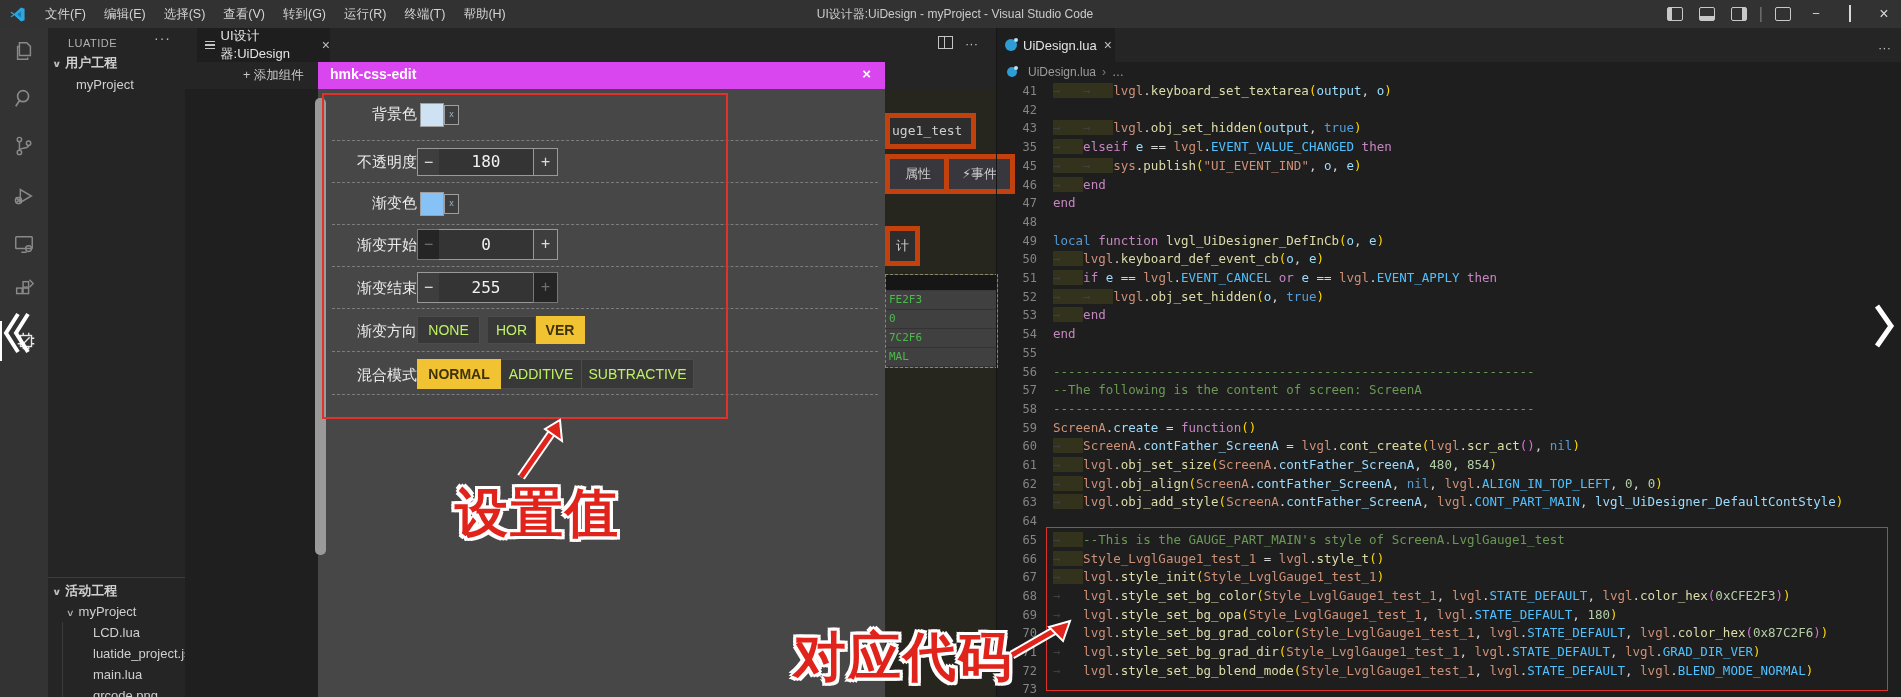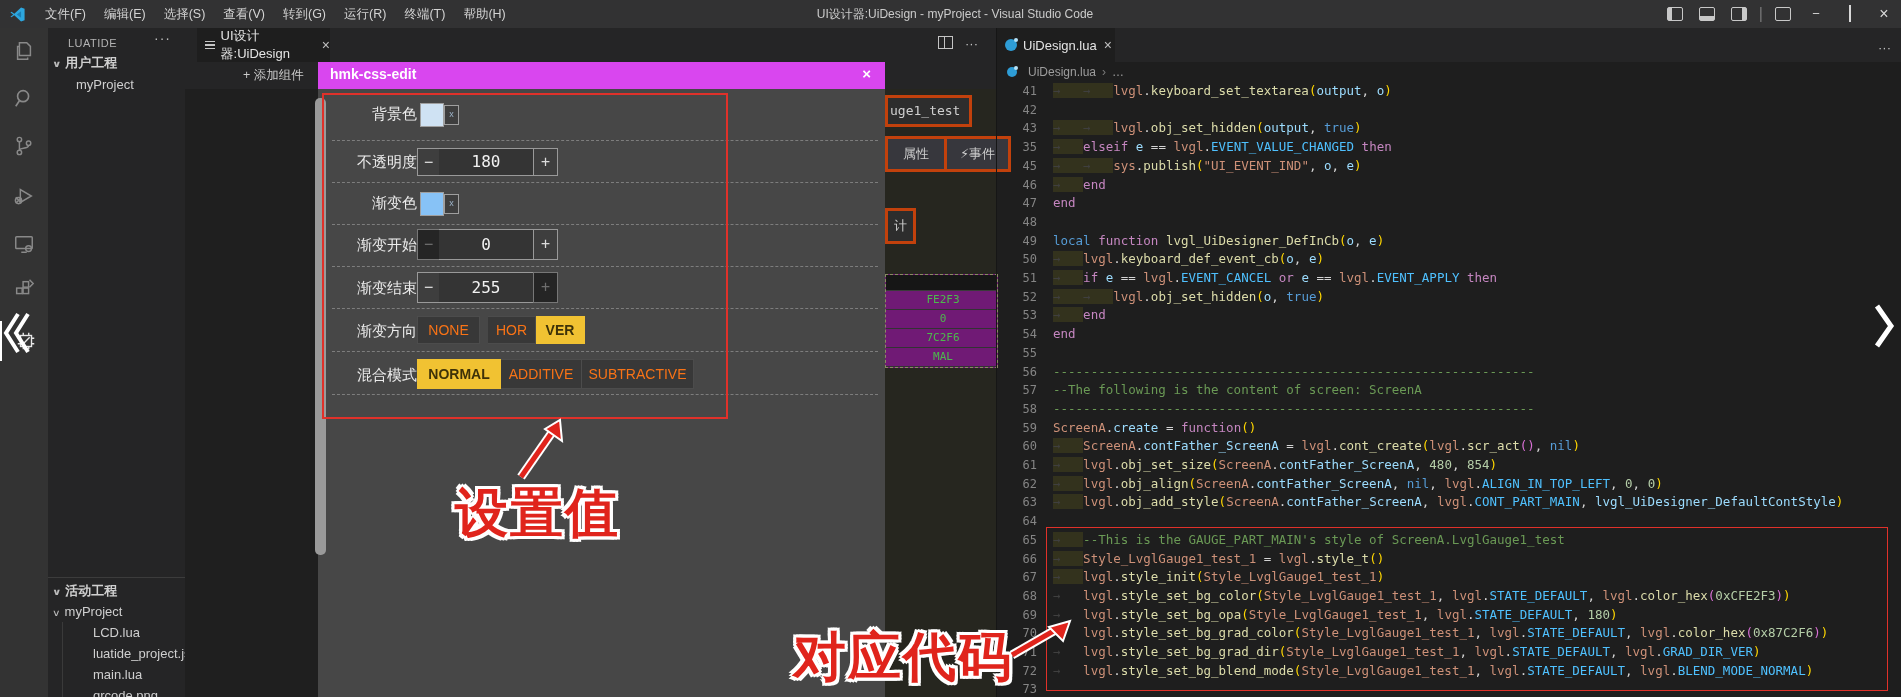--- a/index.html
+++ b/index.html
@@ -56,27 +56,27 @@
   .dash-sep{position:absolute;left:332px;width:546px;height:0;border-top:1px dashed rgba(190,190,190,.45);}
   .dlg-label{position:absolute;width:83px;text-align:right;font-size:15px;color:#ececec;white-space:nowrap;}
   .swatch{position:absolute;width:22px;height:22px;border:1px solid #9f9f9f;}
   .swatch-x{position:absolute;width:13px;height:18px;border:1px solid #9f9f9f;background:#3e3e3e;color:#9fb6cc;font-size:9px;text-align:center;line-height:17px;}
   .step-btn{position:absolute;background:#3e3e3e;border:1px solid #999;color:#dcdcdc;font-size:15px;text-align:center;
             font-family:"DejaVu Sans Mono",monospace;}
   .step-btn.pressed{background:#252525;color:#6e6e6e;border-color:#777;}
   .step-val{position:absolute;background:#343434;border:1px solid #999;border-left:none;border-right:none;color:#f2f2f2;
             font-size:16px;text-align:center;font-family:"DejaVu Sans Mono",monospace;}
   .segmented{position:absolute;display:flex;}
-  .seg-btn{height:100%;background:#383838;border:1px solid #4c4c4c;border-left:none;color:#f97316;font-size:14px;
+  .seg-btn{height:100%;background:#383838;border:1px solid #4c4c4c;border-left:none;color:#bef264;font-size:14px;
            display:flex;align-items:center;justify-content:center;box-sizing:border-box;}
   .seg-btn:first-child{border-left:1px solid #4c4c4c;}
   .seg-btn.sel{background:#f1c232;color:#3e3208;font-weight:bold;border-color:#f1c232;}
   
-  .sliver-box{position:absolute;border:3px solid #c2410c;background:#2d2d2d;color:#cfcfcf;font-size:13px;}
-  #prop-grid{position:absolute;left:885px;top:274px;width:111px;height:92px;border:1px dashed #8a8a62;background:#701a75;text-align:center;}
+  .sliver-box{position:absolute;border:5px solid #c2410c;background:#2d2d2d;color:#cfcfcf;font-size:13px;margin-top:18px;}
+  #prop-grid{position:absolute;left:885px;top:274px;width:111px;height:92px;border:1px dashed #8a8a62;background:#404040;}
   #prop-grid .hdr{height:15px;background:#161616;border-bottom:1px solid #3a3a3a;}
   .prop-row{height:18px;line-height:18px;border-bottom:1px solid #333;color:#4db94d;
             font-family:"DejaVu Sans Mono",monospace;font-size:11px;padding-left:3px;}
   
   #group-divider{left:996px;top:28px;width:1px;height:669px;background:#161616;}
   #code-tabbar{left:997px;top:28px;width:904px;height:34px;background:#252526;}
   #code-tab{left:997px;top:28px;width:118px;height:34px;background:#1e1e1e;display:flex;align-items:center;font-size:13px;color:#e4e4e4;}
   .lua-ico{width:12px;height:12px;border-radius:50%;background:#2e9dd6;position:relative;margin:0 6px 0 8px;flex:none;}
   .lua-ico::after{content:'';position:absolute;right:-1px;top:-1px;width:4px;height:4px;border-radius:50%;background:#b5e3f9;}
   #code-more{left:1878px;top:40px;color:#c4c4c4;font-size:13px;}
@@ -186,21 +186,21 @@
     <div id="sb-header">LUATIDE</div>
     <div id="sb-more">···</div>
     <div class="tree-row" style="top:24px;font-weight:bold;">
       <span class="tree-chev">∨</span><span>用户工程</span>
     </div>
     <div class="tree-row" style="top:46px;padding-left:28px;">myProject</div>
     <div id="sb-divider"></div>
     <div class="tree-row" style="top:552px;font-weight:bold;">
       <span class="tree-chev">∨</span><span>活动工程</span>
     </div>
-    <div class="tree-row" style="top:573px;">
+    <div class="tree-row" style="top:573px;padding-left:14px;">
       <span class="tree-chev">∨</span><span>myProject</span>
     </div>
     <div id="file-list">
         <div class="file-row">LCD.lua</div>
         <div class="file-row">luatide_project.json</div>
         <div class="file-row">main.lua</div>
         <div class="file-row">qrcode.png</div>
       </div>
   </div>
 

